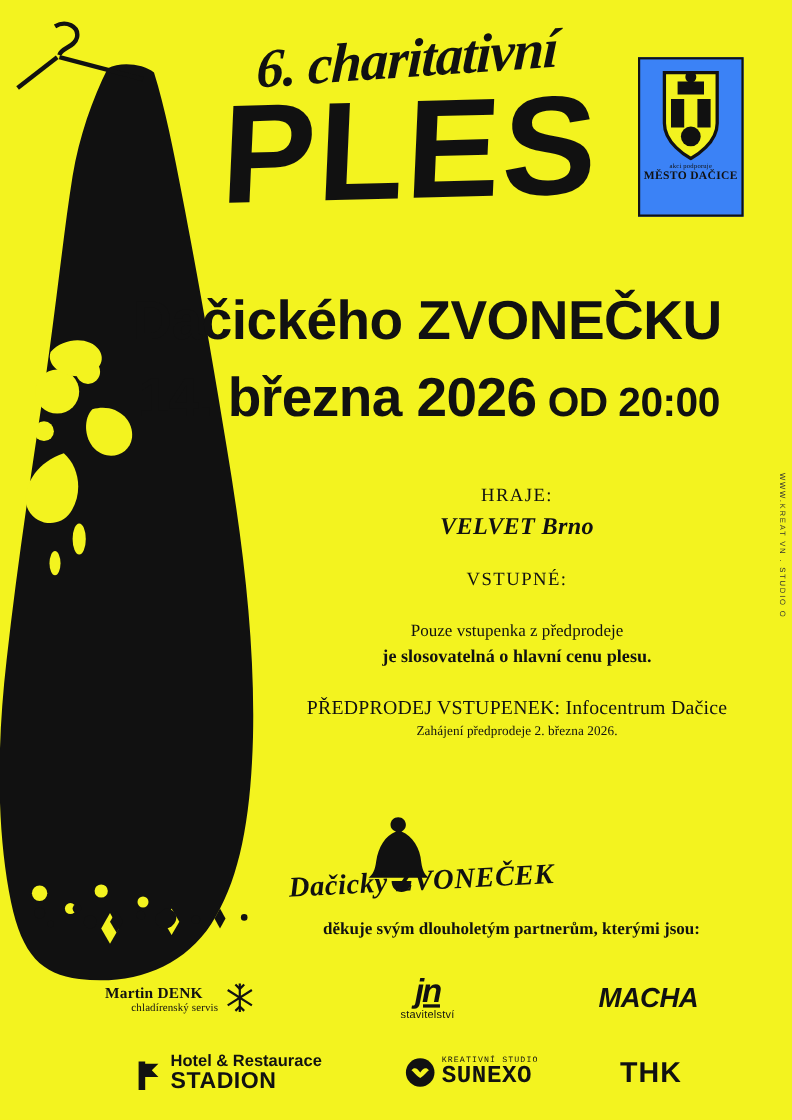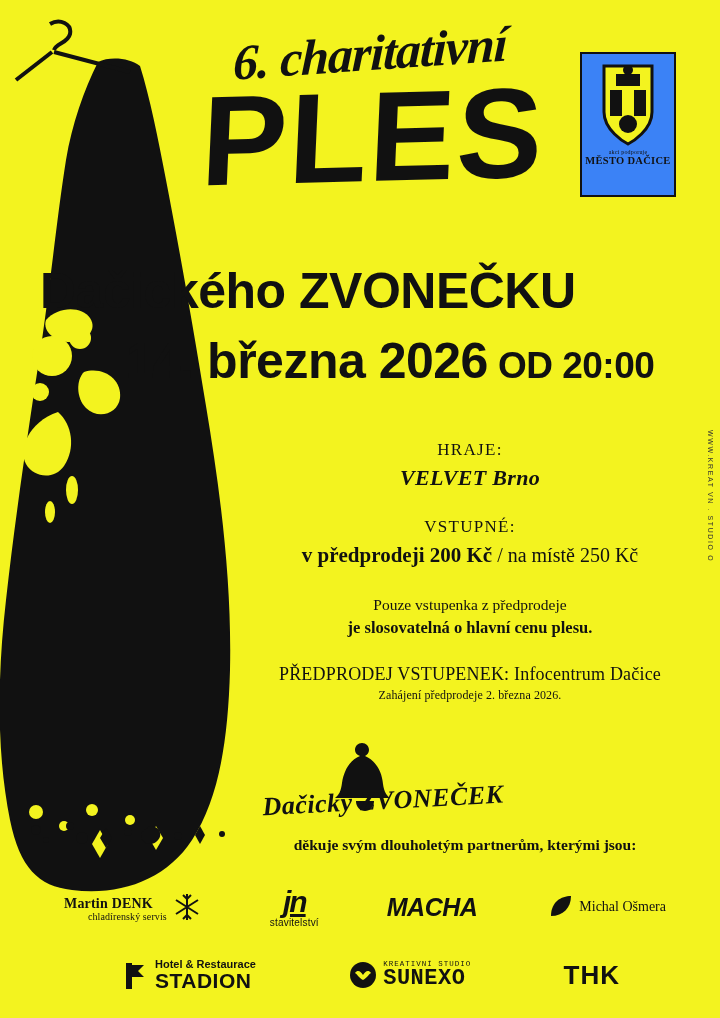--- a/index.html
+++ b/index.html
@@ -98,21 +98,21 @@
     letter-spacing: 2px;
     margin-top: 4px;
     margin-left: 26px;
     transform: skewX(-4deg) rotate(-1.5deg);
   }
 
   .h-zvonecku {
     position: absolute;
     left: 0; top: 262px;
     width: 656px;
-    text-align: left;
+    text-align: right;
     font-family: "Liberation Sans", sans-serif;
     font-weight: bold;
     font-size: 50px;
     letter-spacing: -0.5px;
     padding-left: 40px;
     box-sizing: border-box;
   }
   .h-date-row {
     position: absolute;
     left: 0; top: 332px;
@@ -295,21 +295,21 @@
     font-size: 14px;
     display: flex;
     align-items: center;
     gap: 4px;
   }
   .p-stadion {
     font-family: "Liberation Sans", sans-serif;
     line-height: 1;
     text-align: left;
   }
-  .p-stadion .t1 { font-size: 11px; font-weight: bold; }
+  .p-stadion .t1 { font-size: 15px; font-weight: bold; }
   .p-stadion .t2 { font-size: 21px; font-weight: bold; letter-spacing: .5px; }
   .p-sunexo {
     font-family: Liberation Mono, monospace;
     line-height: 1;
     text-align: left;
   }
   .p-sunexo .t1 { font-size: 7.5px; letter-spacing: 1px; }
   .p-sunexo .t2 { font-size: 22px; font-weight: bold; letter-spacing: .5px; }
   .p-thk {
     font-family: "Liberation Sans", sans-serif;
@@ -399,25 +399,20 @@
   <div class="h-date-row">
     <span class="h-date">14. března 2026</span>
     <span class="h-time">OD 20:00</span>
   </div>
 
   <div class="info">
     <div class="lbl">HRAJE:</div>
     <div class="band">VELVET Brno</div>
 
     <div class="lbl2">VSTUPNÉ:</div>
-    <div class="price">
-      <b>v předprodeji 200 Kč</b>
-      <span>/</span>
-      <span>na místě 250 Kč</span>
-    </div>
 
     <div class="note">
       <div>Pouze vstupenka z předprodeje</div>
       <div class="b">je slosovatelná o hlavní cenu plesu.</div>
     </div>
 
     <div class="sale">
       <span>PŘEDPRODEJ VSTUPENEK:</span>
       <span>Infocentrum Dačice</span>
     </div>
@@ -455,26 +450,20 @@
       <div class="p-jn">
         <div class="t1">jn</div>
         <div class="t2">stavitelství</div>
       </div>
     </div>
 
     <div class="plogo">
       <div class="p-macha">MACHA</div>
     </div>
 
-    <div class="plogo p-osmera">
-      <svg class="mark" viewBox="0 0 30 30" aria-hidden="true">
-        <path d="M6 24 C6 10 16 4 26 4 C26 16 18 24 6 24 Z" fill="#111"></path>
-      </svg>
-      <span>Michal Ošmera</span>
-    </div>
   </div>
 
   <div class="partners-row2">
     <div class="plogo">
       <svg class="mark" viewBox="0 0 30 30" aria-hidden="true">
         <path d="M6 2 h6 v26 h-6 z M12 4 h12 l-6 6 6 6 h-12 z" fill="#111"></path>
       </svg>
       <div class="p-stadion">
         <div class="t1">Hotel &amp; Restaurace</div>
         <div class="t2">STADION</div>

